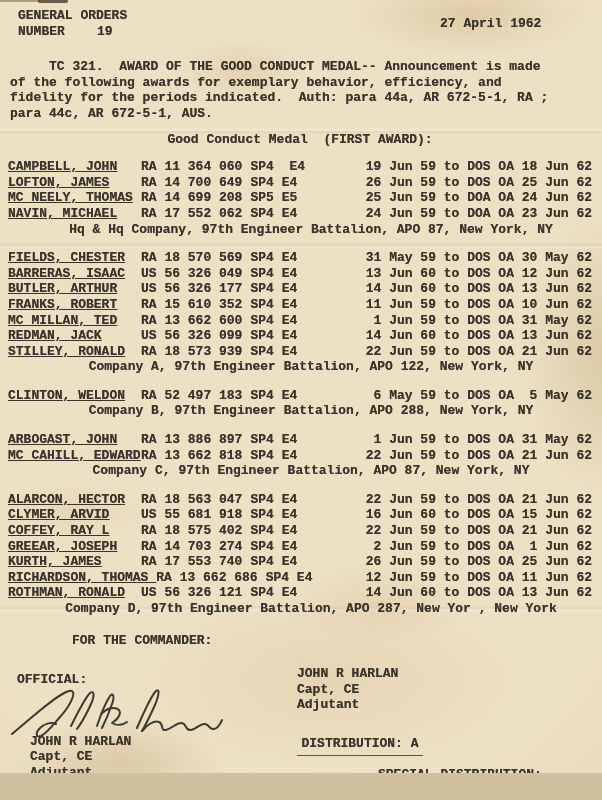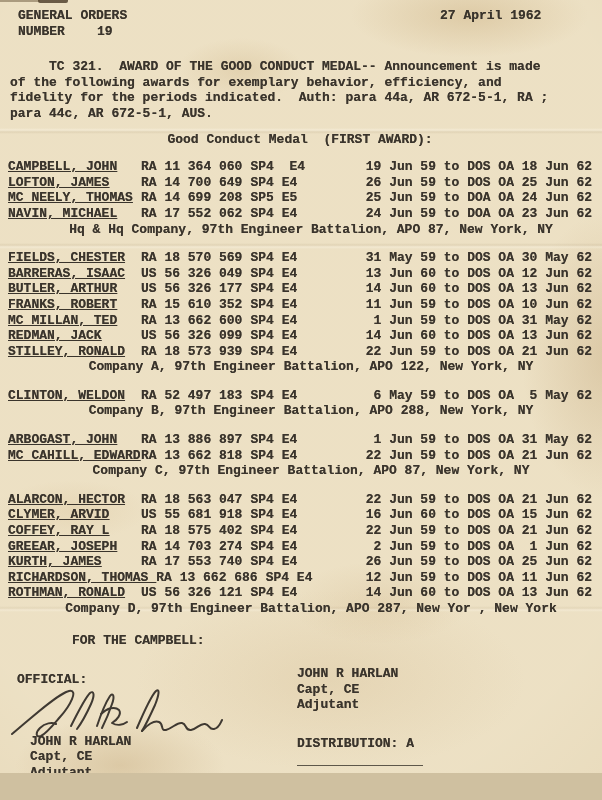--- a/index.html
+++ b/index.html
@@ -30,41 +30,41 @@
       radial-gradient(ellipse 260px 120px at 55% 88%, rgba(208,182,138,.28), transparent 75%),
       radial-gradient(ellipse 120px 55px at 63% 78%, rgba(205,178,132,.25), transparent 75%),
       radial-gradient(ellipse 100px 40px at 12% 66%, rgba(210,185,140,.25), transparent 75%),
       
       radial-gradient(ellipse 118% 112% at 48% 44%, rgba(255,250,232,.20) 55%, transparent 72%, rgba(140,110,66,.26) 100%);
   }
   .edge-mark{position:absolute;top:0;left:38px;width:30px;height:3px;background:rgba(62,46,28,.75);border-radius:0 0 2px 2px;}
   .edge-mark2{position:absolute;top:0;left:0;width:40px;height:2px;background:rgba(90,70,45,.45);}
   .pre{white-space:pre;}
   .header{position:relative;margin-left:10px;}
-  .date{position:absolute;left:422px;top:0;}
+  .date{position:absolute;left:422px;top:8px;}
   .num-label{display:inline-block;min-width:79px;}
   .intro{margin-top:20px;margin-left:2px;}
   .intro div{white-space:pre;}
   .section-heading{margin-top:10px;width:584px;text-align:center;}
   .roster{margin-top:12px;width:584px;}
   .group{margin-bottom:13px;}
   .row{display:flex;white-space:pre;}
   .c-name{flex:0 0 auto;min-width:133px;text-decoration:underline;}
   .c-svc{flex:0 0 auto;min-width:101px;margin-right:8px;}
   .c-grade{flex:0 0 auto;}
   .c-period{margin-left:auto;}
   .unit{padding-left:22px;white-space:pre;text-align:center;}
   .ftc{margin:16px 0 0 64px;}
   .sig-area{display:flex;margin-top:24px;}
   .col-left{flex:0 0 289px;padding-left:9px;box-sizing:border-box;}
   .col-right{flex:1 1 auto;margin-top:-6px;}
   .signature{display:block;margin:-6px 0 -6px -8px;}
   .sig-name-block{padding-left:13px;}
   .dist-line{margin-top:23px;}
-  .u-dist{display:inline-block;min-width:126px;border-bottom:1.4px solid rgba(58,52,44,.8);padding-bottom:13px;white-space:pre;}
+  .u-dist{display:inline-block;min-width:126px;border-bottom:1.4px solid rgba(58,52,44,.8);padding-bottom:3px;white-space:pre;text-align:center;}
   .u{display:inline-block;border-bottom:1.4px solid rgba(58,52,44,.8);padding-bottom:1px;white-space:pre;text-align:right;}
   .special-block{margin-top:11px;margin-left:81px;}
   .special-value{margin-left:12px;white-space:pre;}
 </style>
 </head>
 <body>
 
 <div class="page">
   <div class="edge-mark"></div>
   <div class="edge-mark2"></div>
@@ -158,21 +158,21 @@
         <div class="row">
         <span class="c-name">RICHARDSON, THOMAS </span><span class="c-svc">RA 13 662 686</span><span class="c-grade">SP4 E4</span><span class="c-period">12 Jun 59 to DOS OA 11 Jun 62</span>
       </div>
         <div class="row">
         <span class="c-name">ROTHMAN, RONALD</span><span class="c-svc">US 56 326 121</span><span class="c-grade">SP4 E4</span><span class="c-period">14 Jun 60 to DOS OA 13 Jun 62</span>
       </div>
       <div class="unit">Company D, 97th Engineer Battalion, APO 287, New Yor , New York</div>
     </div>
     </div>
 
-  <div class="ftc pre">FOR THE CAMPBELL:</div>
+  <div class="ftc pre">FOR THE COMMANDER:</div>
 
   <div class="sig-area">
     <div class="col-left">
       <div class="pre">OFFICIAL:</div>
       <svg class="signature" width="215" height="58" viewBox="0 0 215 58">
         <g fill="none" stroke="#2d2823" stroke-width="2" stroke-linecap="round" stroke-linejoin="round" opacity="0.9">
           <path d="M3,52 C20,38 48,12 60,9 C70,7 61,24 51,35 C45,42 38,51 32,54 C27,56 26,51 31,46 C36,41 43,40 47,42"></path>
           <path d="M62,44 C68,32 76,16 81,11 C85,8 86,13 82,22 C77,33 71,43 68,47"></path>
           <path d="M88,44 C92,32 97,20 101,14 C104,10 106,14 103,22 C100,31 96,40 93,46"></path>
           <path d="M92,32 C98,26 106,24 110,28 C113,32 108,38 103,41 C108,44 114,43 118,40"></path>

